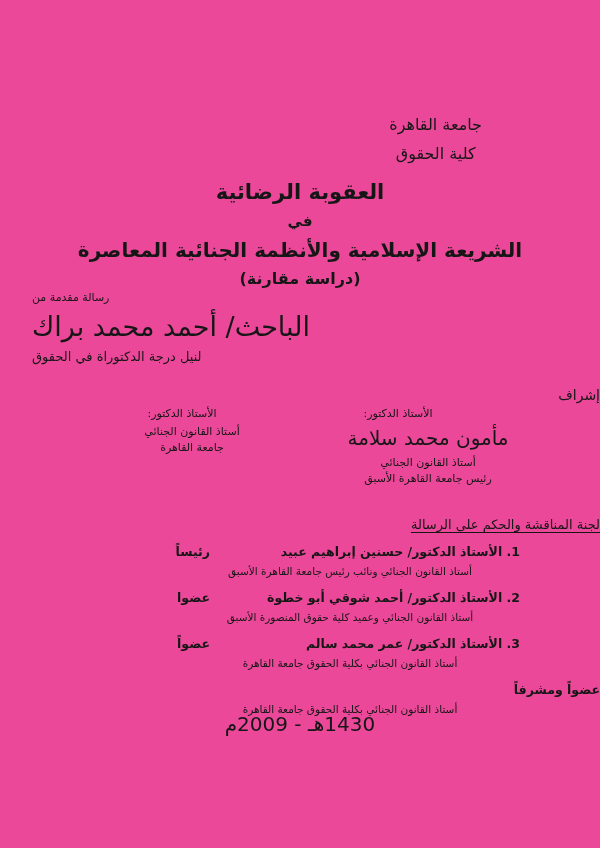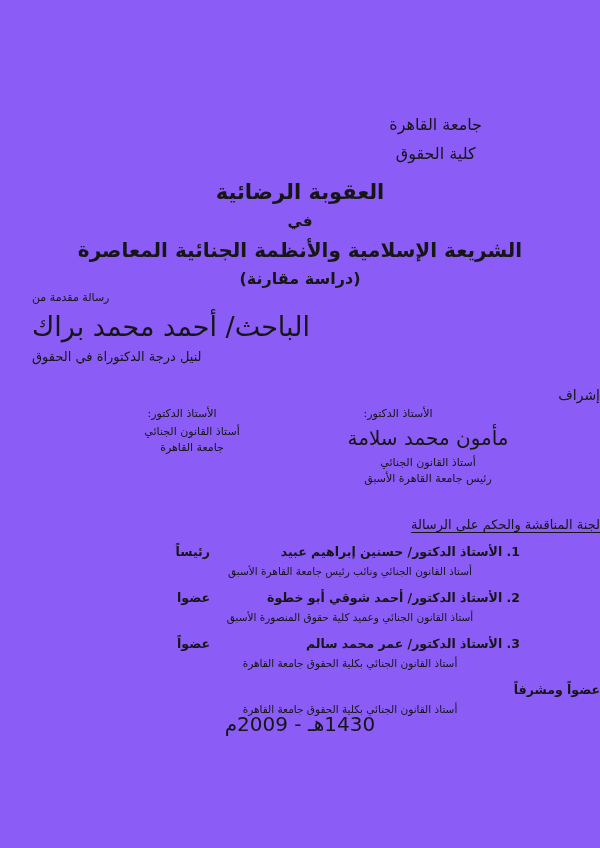--- a/index.html
+++ b/index.html
@@ -2,21 +2,21 @@
 <html lang="ar" dir="rtl"><head>
 <meta charset="utf-8">
 <style>
   * { margin:0; padding:0; box-sizing:border-box; }
   html,body { background:#ffffff; }
   body { font-family:"DejaVu Sans", sans-serif; color:#161616; }
   .page {
     position:relative;
     width:600px; height:848px;
     margin:0 auto;
-    background:#8b5cf6;
+    background:#ec4899;
     direction:rtl;
     overflow:hidden;
   }
 
   
   .univ-block {
     position:absolute; top:110px; right:118px;
     text-align:center;
     font-size:16px; line-height:29px;
     font-weight:500;

